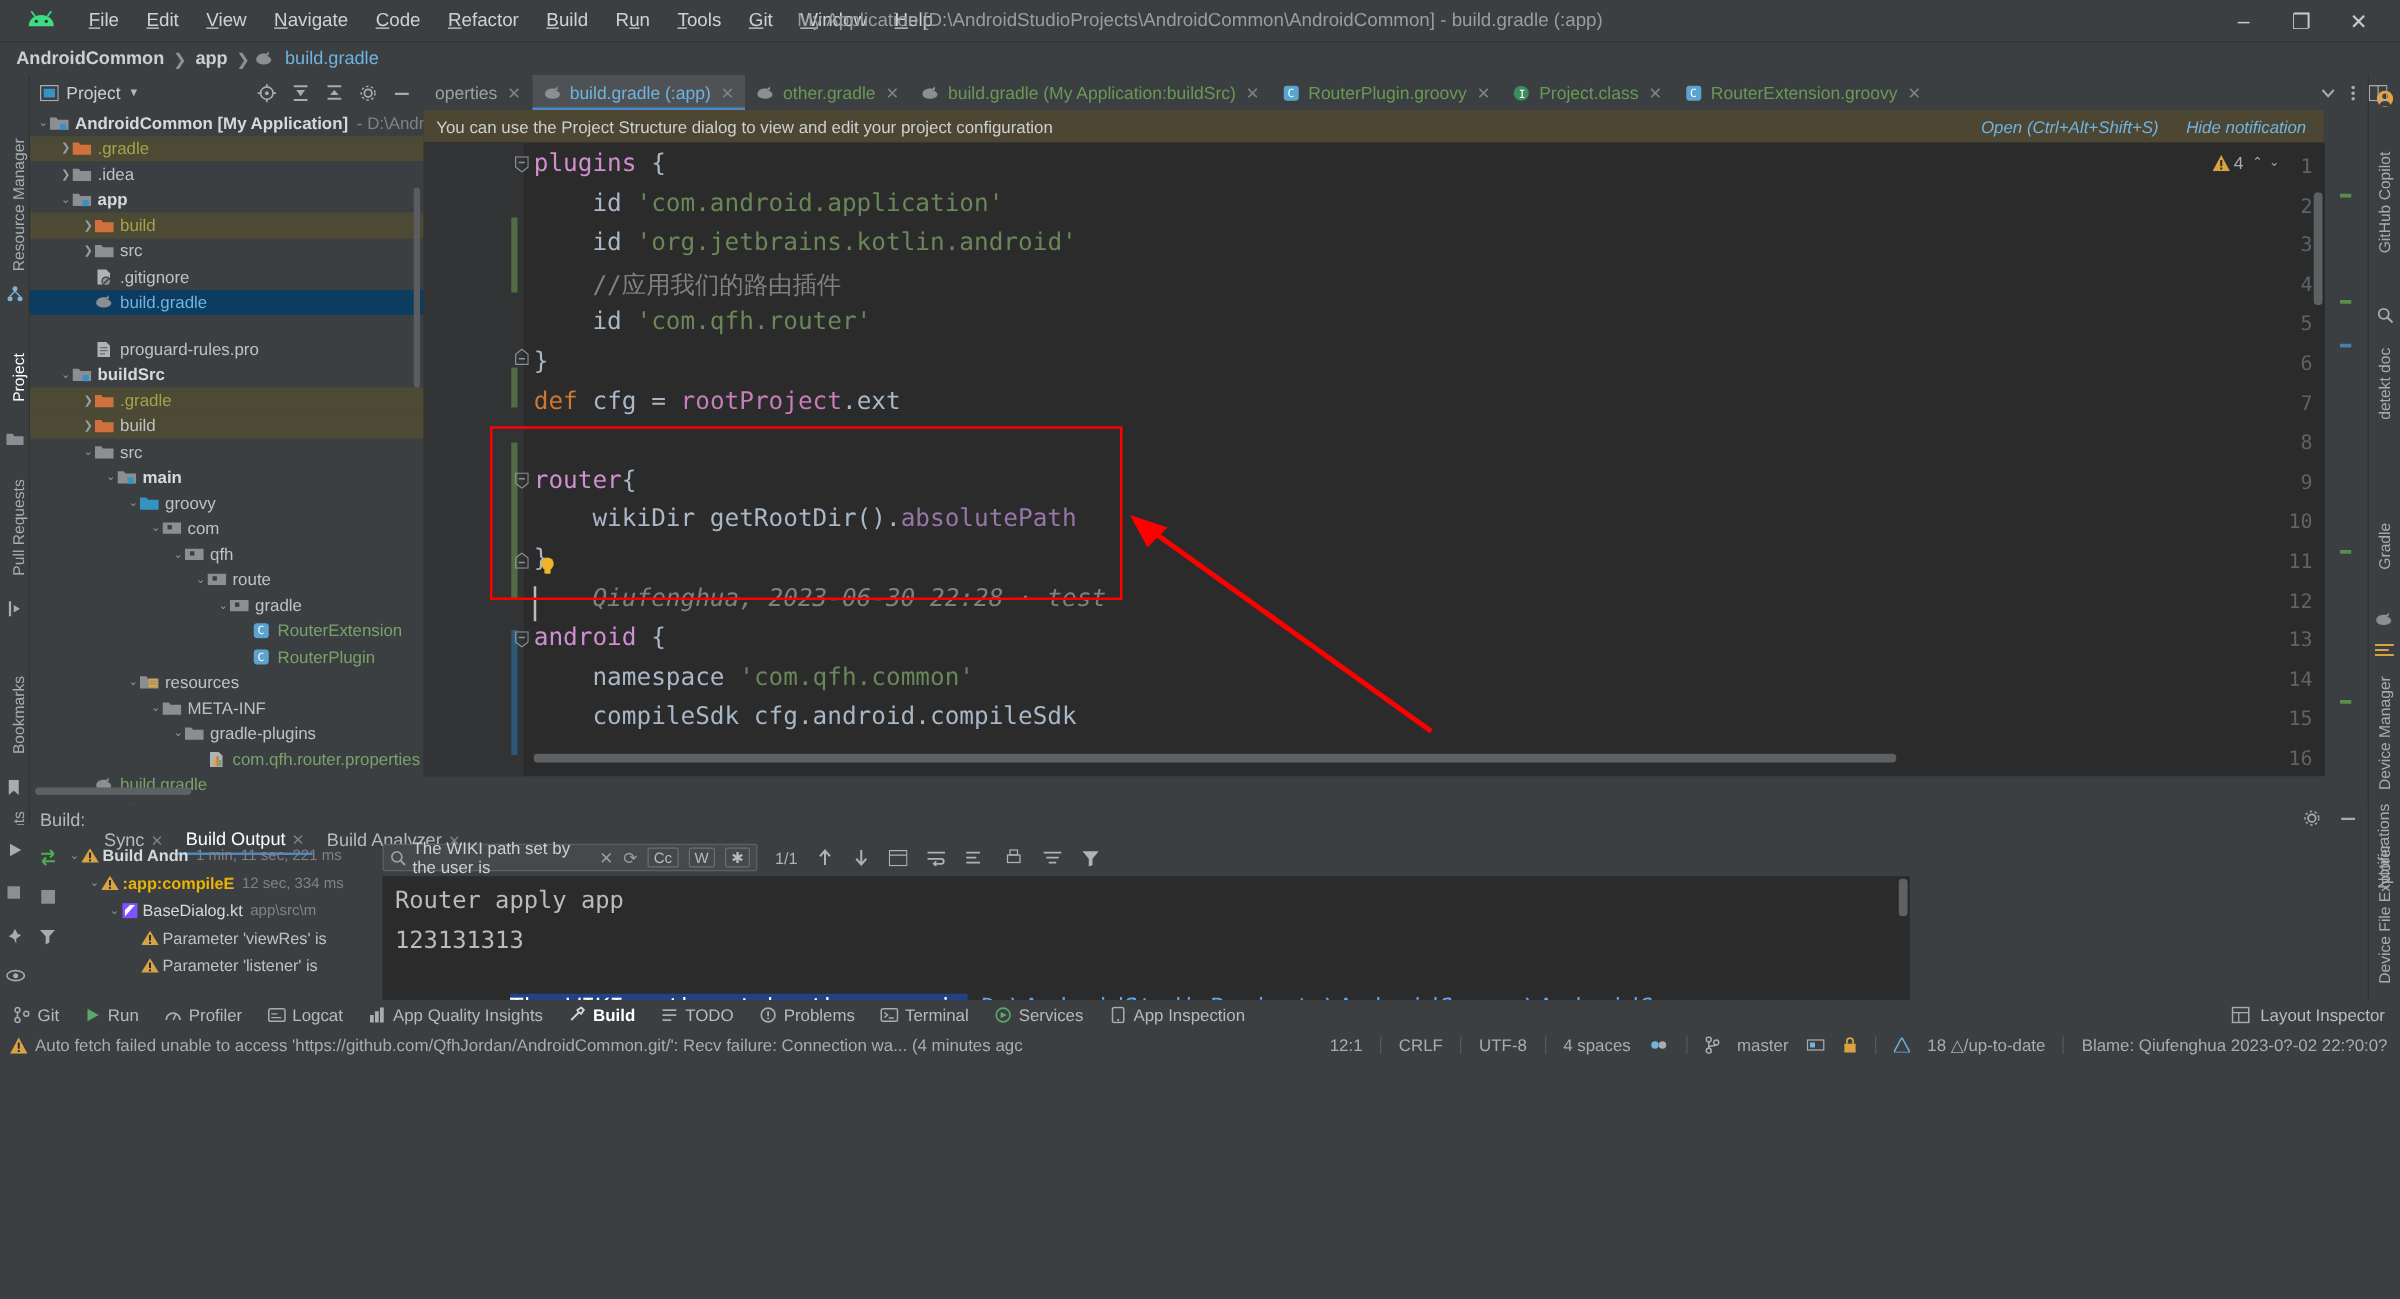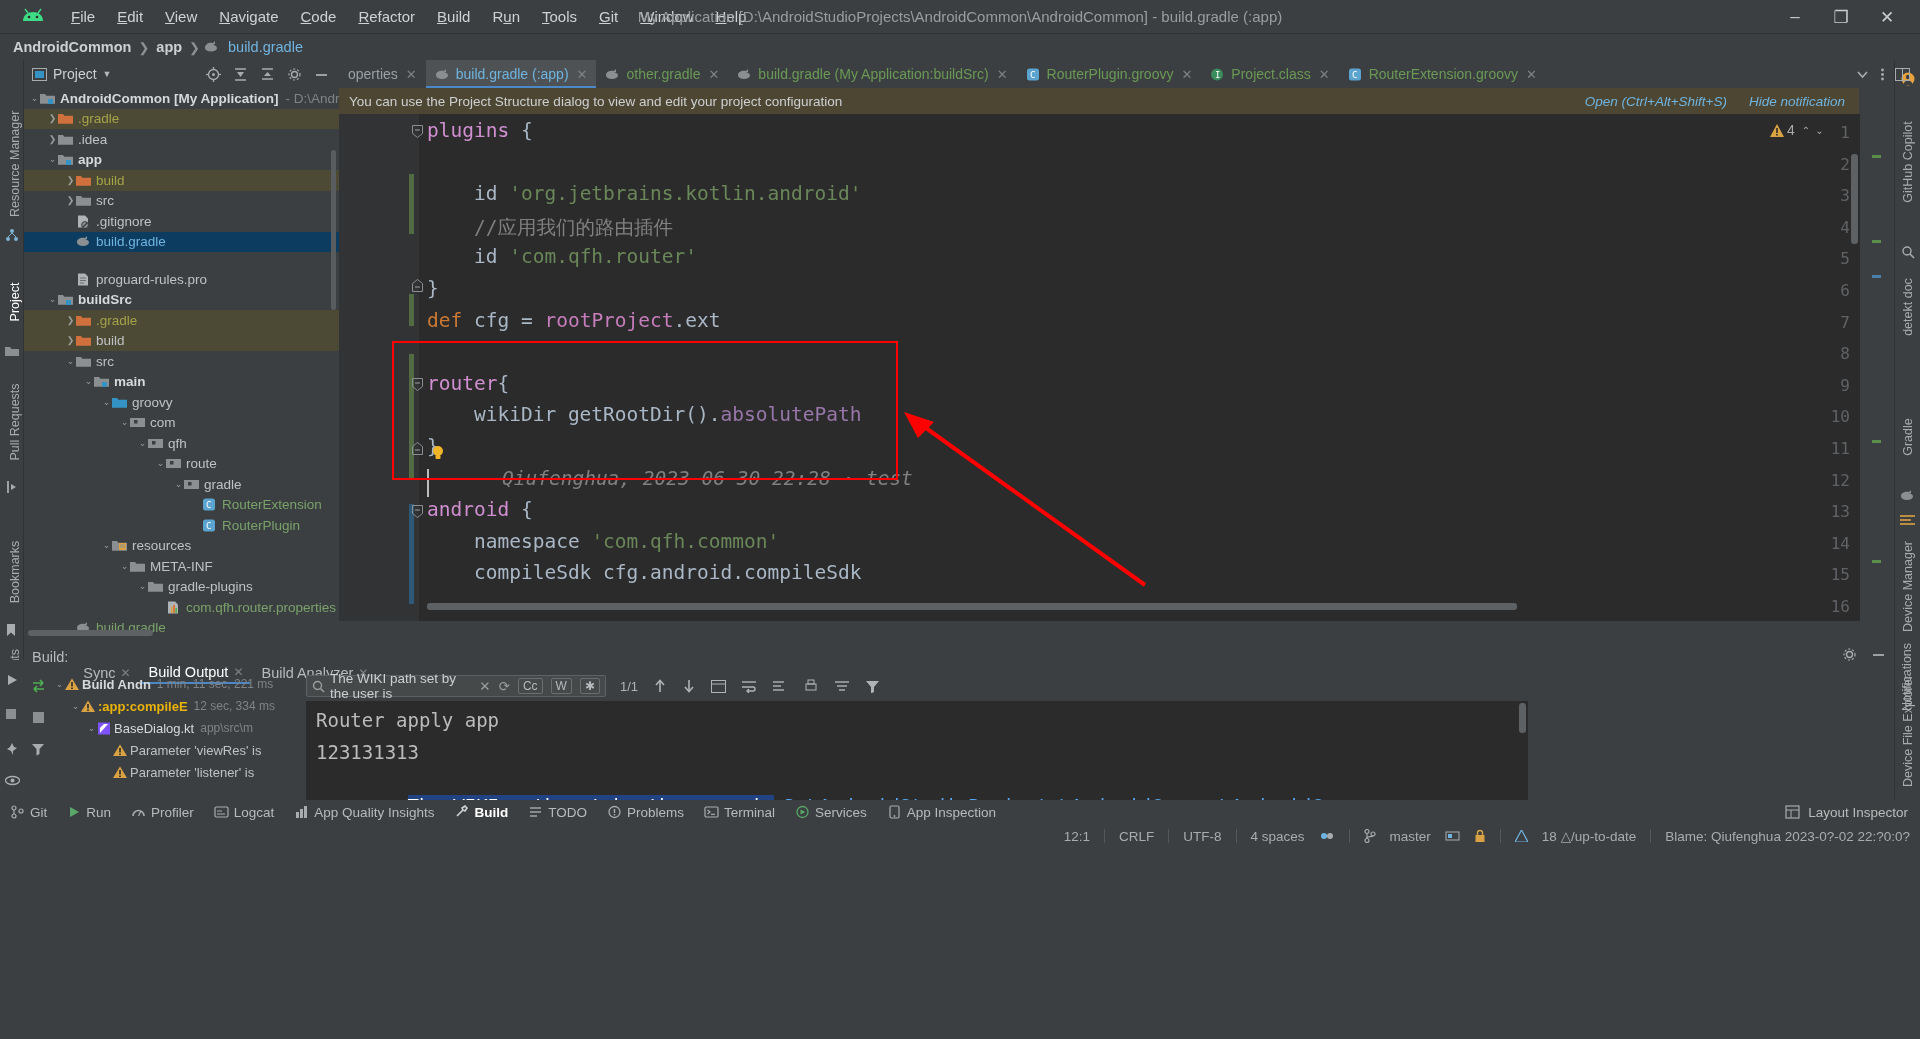--- a/index.html
+++ b/index.html
@@ -927,30 +927,31 @@
         <div class="lnum" style="top: 293.4px;">10</div>
         <div class="lnum" style="top: 325px;">11</div>
         <div class="lnum" style="top: 356.6px;">12</div>
         <div class="lnum" style="top: 388.2px;">13</div>
         <div class="lnum" style="top: 419.8px;">14</div>
         <div class="lnum" style="top: 451.4px;">15</div>
         <div class="lnum" style="top: 483px;">16</div>
       </div>
     <div class="codearea" id="code-lines">
         <div class="cline" style="top: 5px; left: 8px;"><span class="kw2">plugins</span> {</div>
+        <div class="cline" style="top: 36.6px; left: 8px;">    id <span class="str">'com.android.application'</span></div>
         <div class="cline" style="top: 68.2px; left: 8px;">    id <span class="str">'org.jetbrains.kotlin.android'</span></div>
         <div class="cline" style="top: 99.8px; left: 8px;"><span class="cmt">    //应用我们的路由插件</span></div>
         <div class="cline" style="top: 131.4px; left: 8px;">    id <span class="str">'com.qfh.router'</span></div>
         <div class="cline" style="top: 163px; left: 8px;">}</div>
         <div class="cline" style="top: 194.6px; left: 8px;"><span class="kw">def</span> cfg = <span class="ident2">rootProject</span>.ext</div>
         <div class="cline" style="top: 226.2px; left: 8px;"></div>
         <div class="cline" style="top: 257.8px; left: 8px;"><span class="kw2">router</span>{</div>
         <div class="cline" style="top: 289.4px; left: 8px;">    wikiDir getRootDir().<span class="fld">absolutePath</span></div>
         <div class="cline" style="top: 321px; left: 8px;">}</div>
-        <div class="cline" style="top: 352.6px; left: 8px; padding-left: 28px;"><span class="cmt" style="font-style:italic">    Qiufenghua, 2023-06-30 22:28 · test</span></div>
+        <div class="cline" style="top: 352.6px; left: 8px;"><span class="cmt" style="font-style:italic">    Qiufenghua, 2023-06-30 22:28 · test</span></div>
         <div class="cline" style="top: 384.2px; left: 8px;"><span class="kw2">android</span> {</div>
         <div class="cline" style="top: 415.8px; left: 8px;">    namespace <span class="str">'com.qfh.common'</span></div>
         <div class="cline" style="top: 447.4px; left: 8px;">    compileSdk cfg.android.compileSdk</div>
         <div class="cline" style="top: 479px; left: 8px;"></div>
       </div>
 
     <div class="fold" style="top:11px">
       <svg width="11" height="13" viewBox="0 0 11 13">
           <path d="M0.5 0.5 h10 v8 l-5 4 l-5 -4 Z" stroke="#8b8f91" fill="none"></path>
           <line x1="3" y1="5" x2="8" y2="5" stroke="#8b8f91" stroke-width="1.2"></line>
@@ -1318,20 +1319,30 @@
             <rect x="1" y="1" width="13" height="12" stroke="#a9acae" stroke-width="1.2" fill="none"></rect>
             <line x1="1" y1="5" x2="14" y2="5" stroke="#a9acae"></line>
             <line x1="6" y1="5" x2="6" y2="13" stroke="#a9acae"></line>
           </svg>
         </span>
         <span>Layout Inspector</span>
       </div>
     </div>
 
   <div class="statusbar">
+    <div class="sb-left">
+      <span>
+        <svg width="14" height="13" viewBox="0 0 14 13">
+            <path d="M7 0 L14 13 L0 13 Z" fill="#d9a343"></path>
+            <rect x="6.2" y="4" width="1.6" height="5" fill="#2b2b2b"></rect>
+            <rect x="6.2" y="10" width="1.6" height="1.6" fill="#2b2b2b"></rect>
+          </svg>
+      </span>
+      <span>Auto fetch failed unable to access 'https://github.com/QfhJordan/AndroidCommon.git/': Recv failure: Connection wa... (4 minutes agc</span>
+    </div>
     <div class="sb-right">
       <span>12:1</span>
       <span class="sb-div"></span>
       <span>CRLF</span>
       <span class="sb-div"></span>
       <span>UTF-8</span>
       <span class="sb-div"></span>
       <span>4 spaces</span>
       <span>
         <svg width="16" height="14" viewBox="0 0 16 14">

